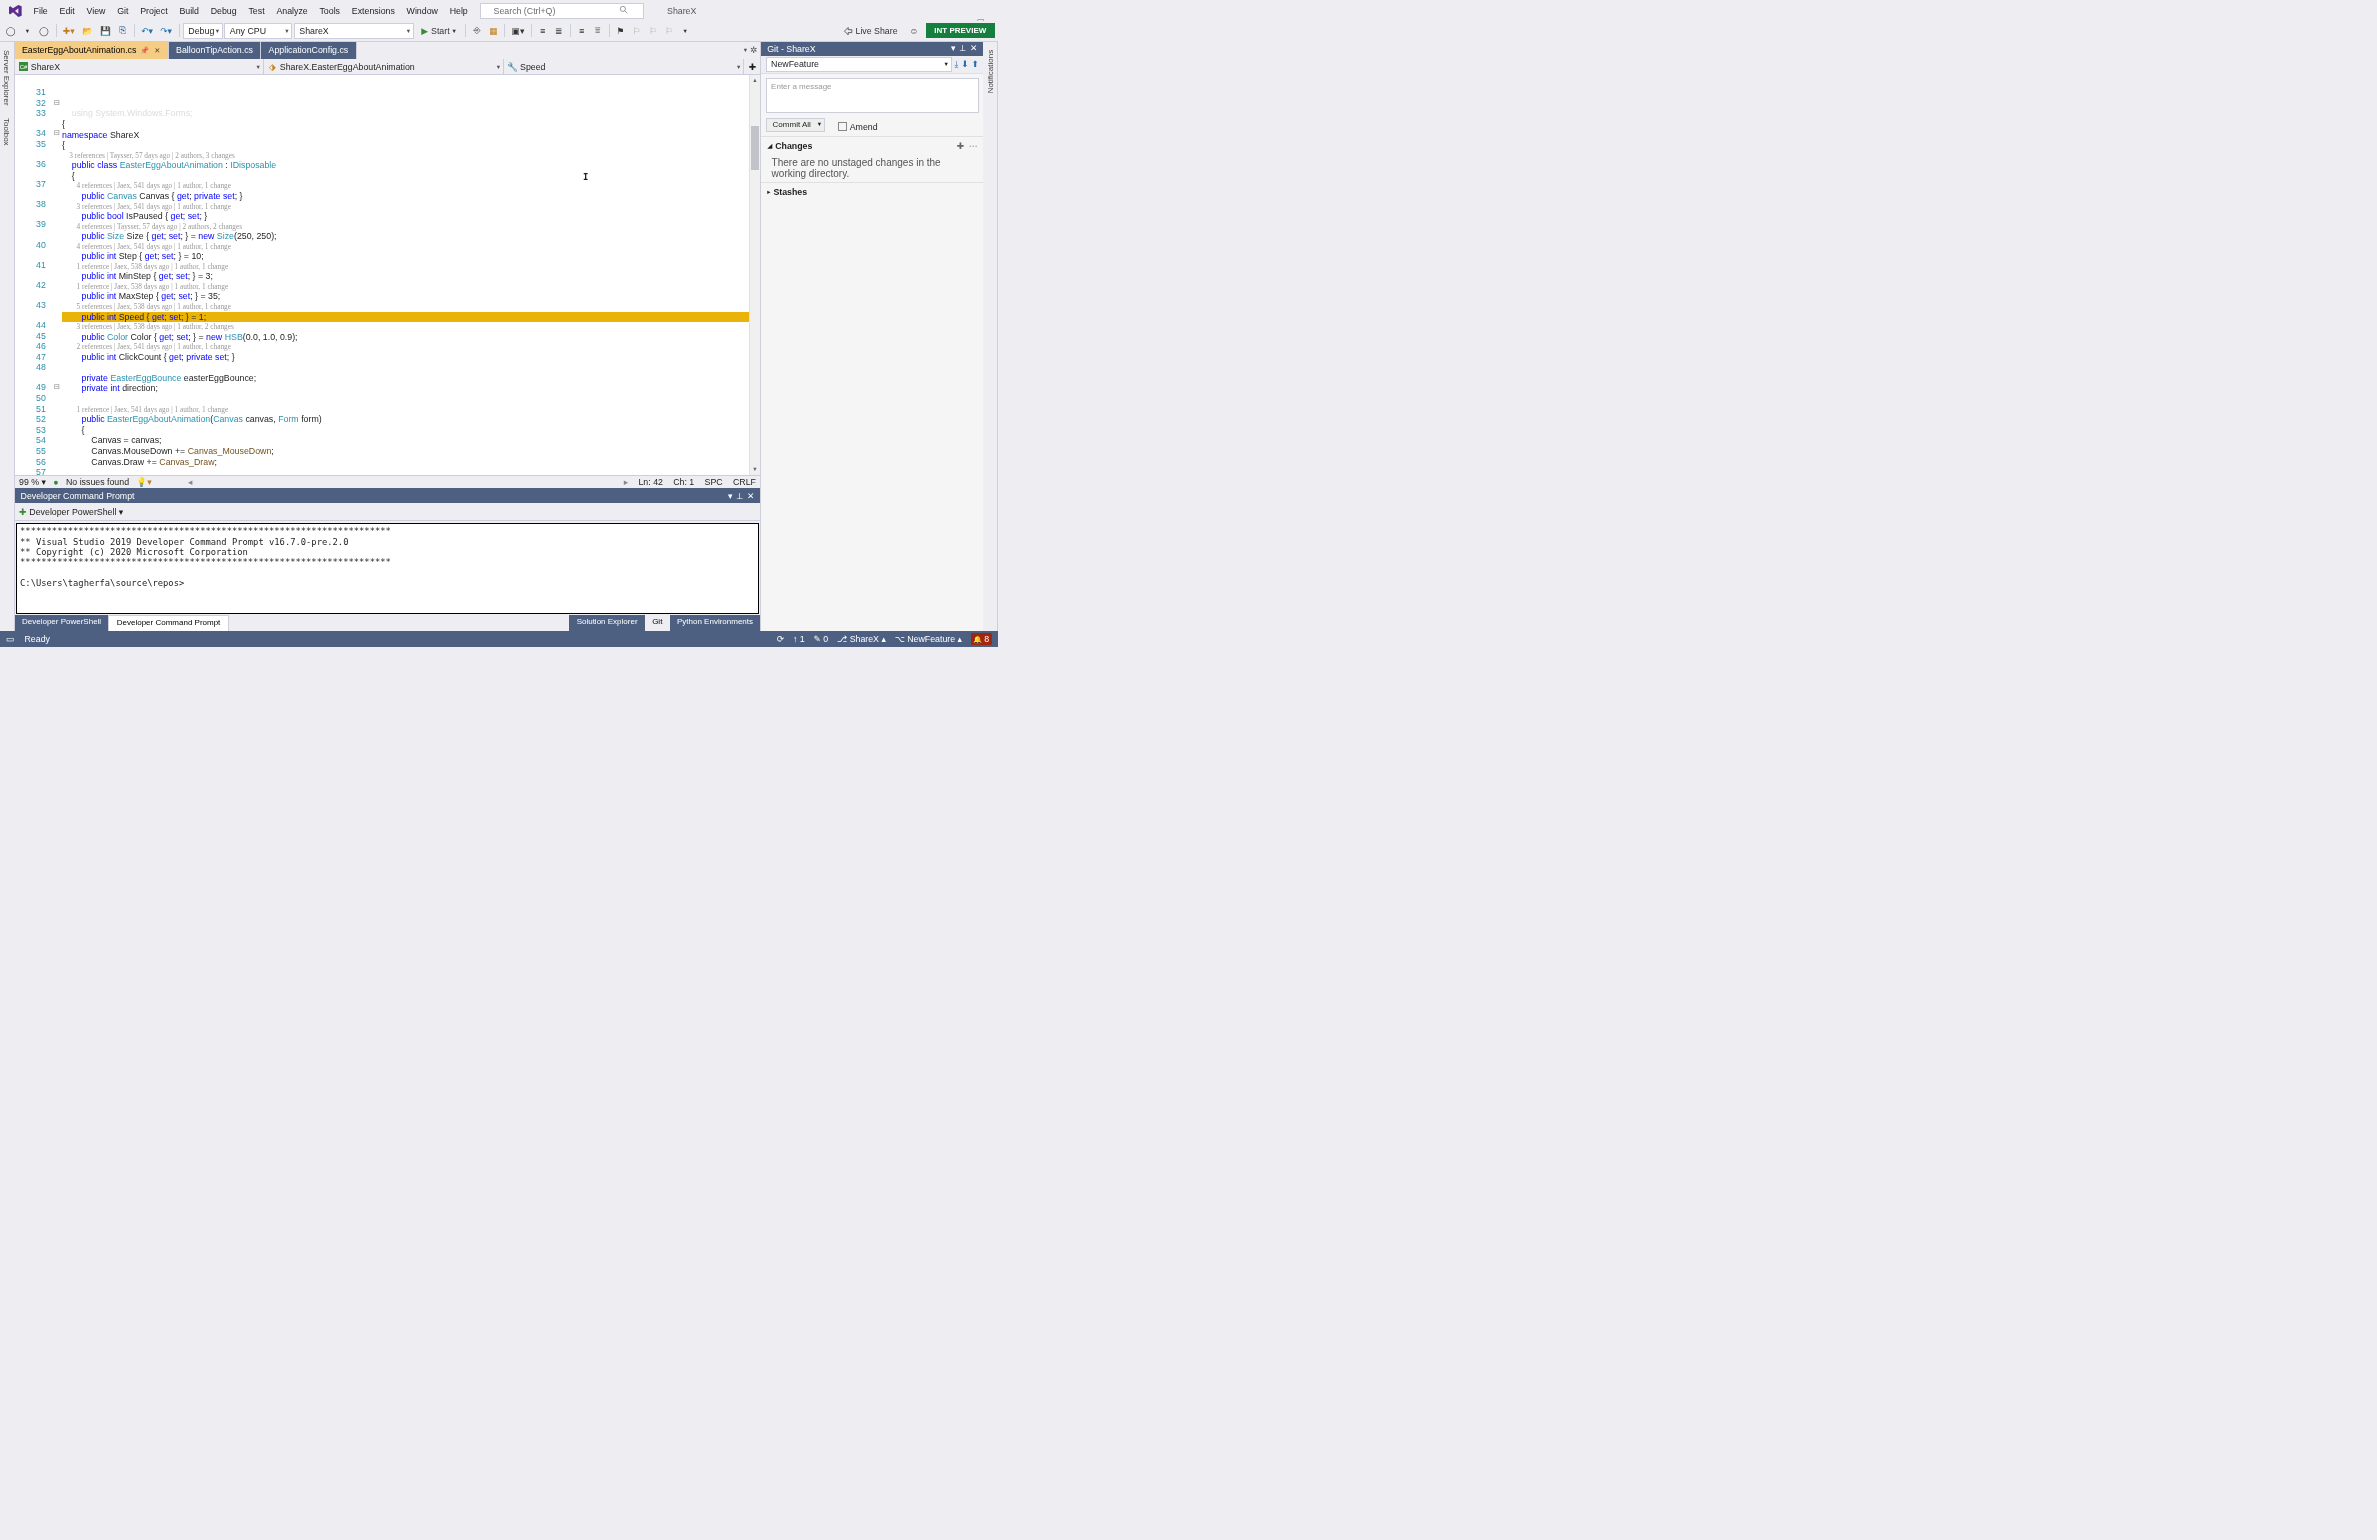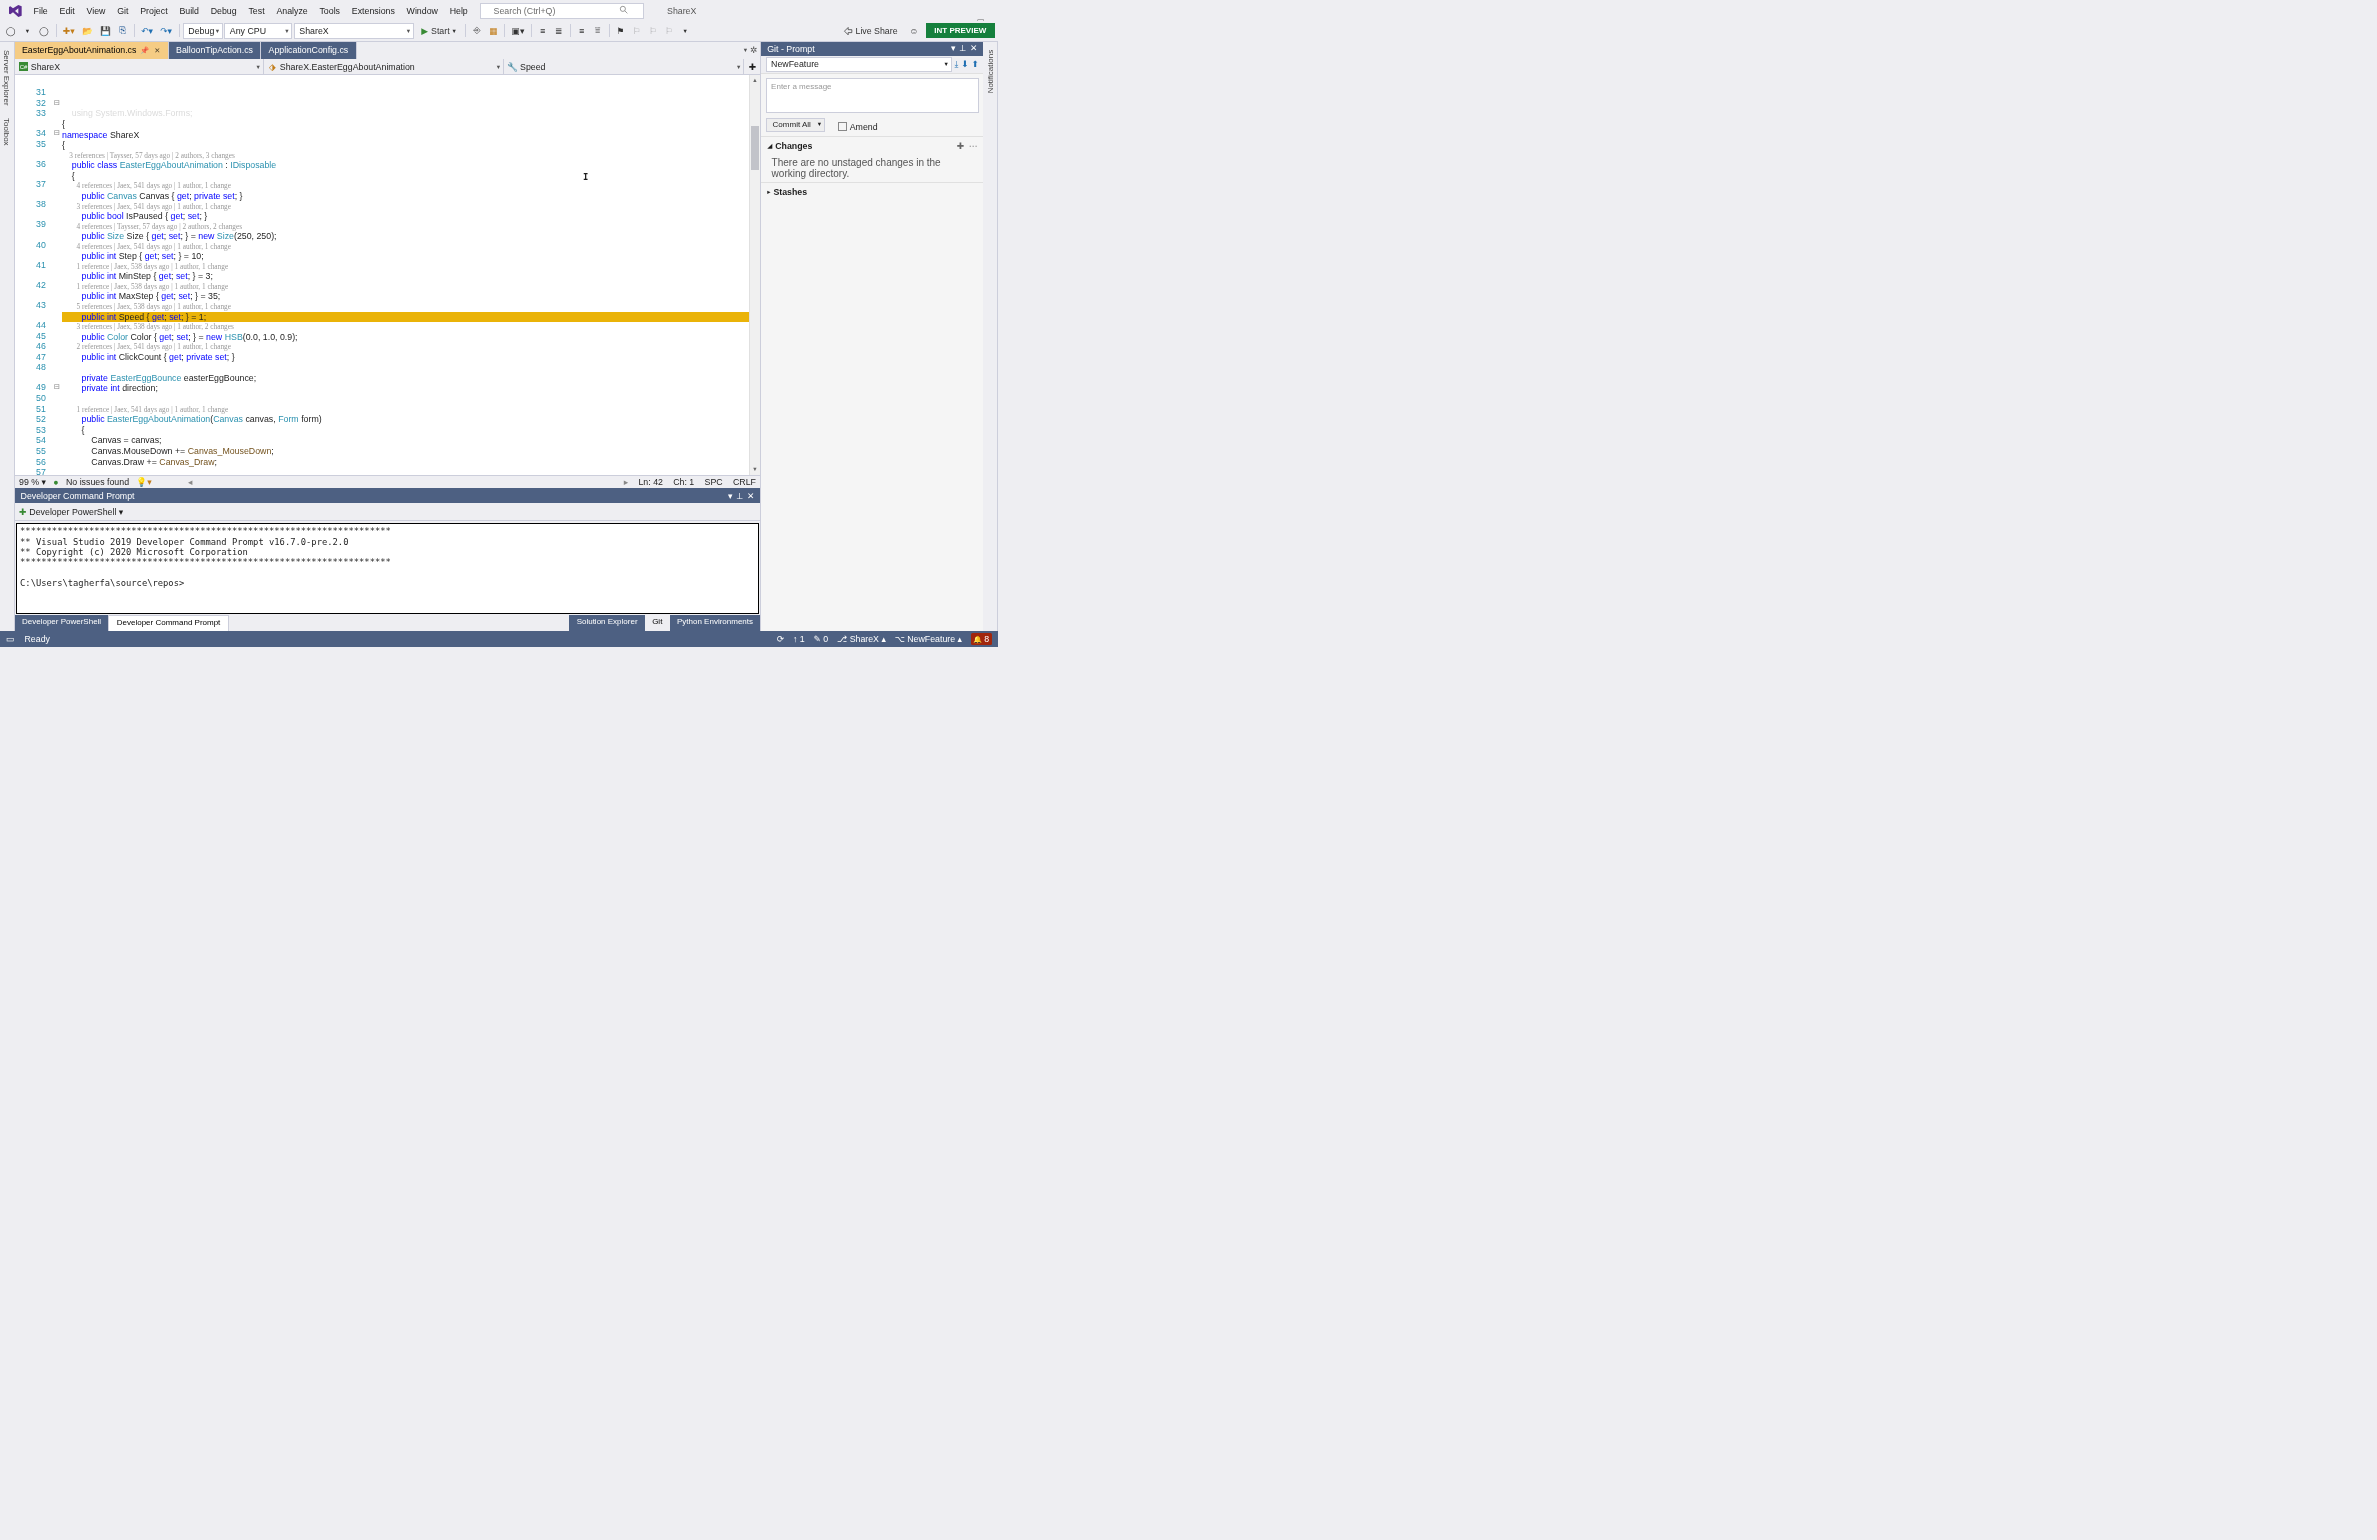--- a/index.html
+++ b/index.html
@@ -377,21 +377,21 @@
             <div class="term-tab ">Solution Explorer</div>
             <div class="term-tab" style="background: rgb(238, 238, 242); color: rgb(0, 0, 0);">Git</div>
             <div class="term-tab ">Python Environments</div>
           </div>
       </div>
     </div>
   </div>
 
   <div class="git-panel">
     <div class="git-header">
-      <span>Git - Prompt</span>
+      <span>Git - ShareX</span>
       <div class="git-header-right">
         <span>▾</span>
         <span>⟂</span>
         <span>✕</span>
       </div>
     </div>
     <div class="git-branch-row">
       <div class="git-branch-combo">
           <span>NewFeature</span>
         </div>

